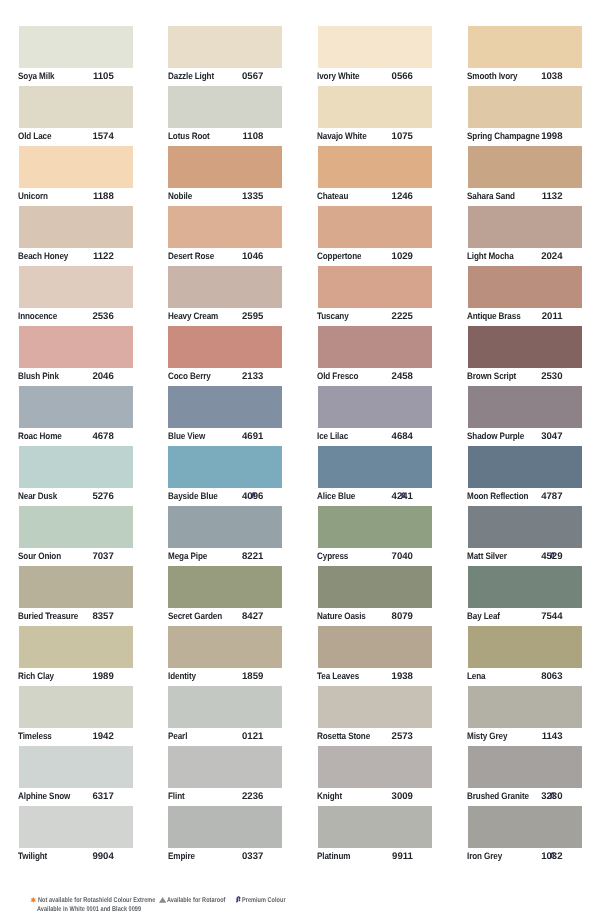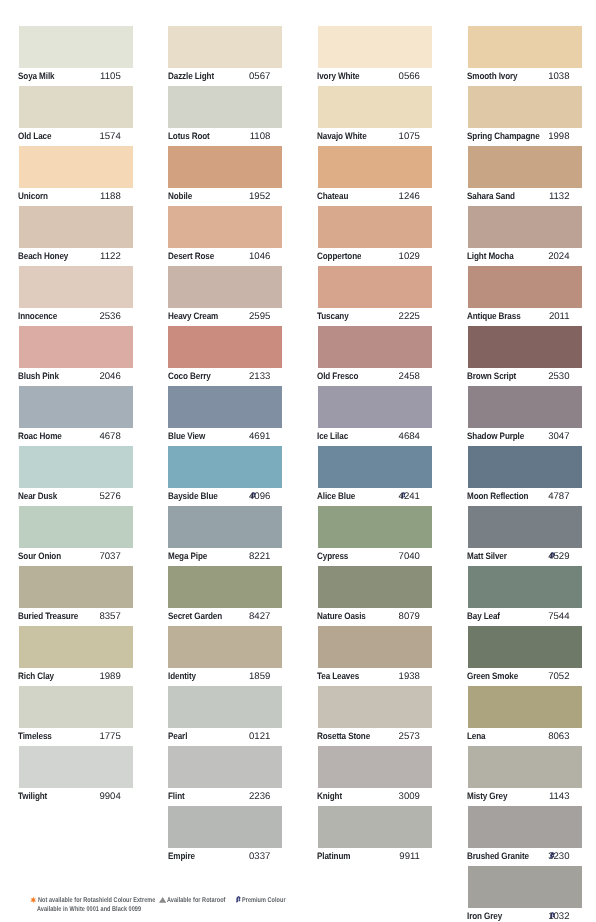--- a/index.html
+++ b/index.html
@@ -10,21 +10,21 @@
     -webkit-font-smoothing:antialiased;
     text-rendering:geometricPrecision;
   }
   #page{position:relative;width:596px;height:922px;overflow:hidden;background:#fff;}
   .col{position:absolute;top:25.9px;width:114.0px;}
   .sw{position:relative;height:60px;}
   .chip{position:absolute;left:0;top:0;width:114.0px;height:41.9px;}
   .lbl{position:absolute;left:-0.8px;top:44.1px;font-size:9.3px;font-weight:700;color:#23262b;
        white-space:nowrap;line-height:12px;letter-spacing:-0.123px;
        transform:scaleX(0.872) translateZ(0);transform-origin:left top;}
-  .code{position:absolute;right:12px;top:44.9px;font-size:9.6px;font-weight:400;color:#23262b;
+  .code{position:absolute;right:19px;top:44.9px;font-size:9.6px;font-weight:700;color:#23262b;
        white-space:nowrap;line-height:12px;transform:scaleX(1.0) translateZ(0);transform-origin:right top;}
   .mk{position:absolute;top:45.2px;width:4.4px;height:8.2px;}
   .mk svg{display:block;}
   #legend{position:absolute;left:0;top:890px;width:596px;}
   .lgitem{position:absolute;white-space:nowrap;}
   .lgicon{position:absolute;left:0;top:0;}
   .lgicon svg{display:block;}
   .lgtxt{position:absolute;white-space:nowrap;font-size:6.95px;color:#5d6165;
          font-weight:700;line-height:8px;letter-spacing:0.046px;transform:scaleX(0.799) translateZ(0);transform-origin:left top;}
 </style>
@@ -97,21 +97,27 @@
         <div class="sw">
     <div class="chip" style="background: rgb(201, 195, 163);"></div>
     <div class="lbl">Rich Clay</div>
 
     <div class="code">1989</div>
   </div>
         <div class="sw">
     <div class="chip" style="background: rgb(210, 212, 200);"></div>
     <div class="lbl">Timeless</div>
 
-    <div class="code">1775</div>
+    <div class="code">1942</div>
+  </div>
+        <div class="sw">
+    <div class="chip" style="background: rgb(207, 213, 210);"></div>
+    <div class="lbl">Alphine Snow</div>
+
+    <div class="code">6317</div>
   </div>
         <div class="sw">
     <div class="chip" style="background: rgb(210, 212, 210);"></div>
     <div class="lbl">Twilight</div>
 
     <div class="code">9904</div>
   </div>
       </div>
       <div class="col" style="left: 168.35px;">
         <div class="sw">
@@ -123,21 +129,21 @@
         <div class="sw">
     <div class="chip" style="background: rgb(210, 212, 201);"></div>
     <div class="lbl">Lotus Root</div>
 
     <div class="code">1108</div>
   </div>
         <div class="sw">
     <div class="chip" style="background: rgb(210, 162, 128);"></div>
     <div class="lbl">Nobile</div>
 
-    <div class="code">1952</div>
+    <div class="code">1335</div>
   </div>
         <div class="sw">
     <div class="chip" style="background: rgb(219, 176, 148);"></div>
     <div class="lbl">Desert Rose</div>
 
     <div class="code">1046</div>
   </div>
         <div class="sw">
     <div class="chip" style="background: rgb(200, 180, 168);"></div>
     <div class="lbl">Heavy Cream</div>
@@ -359,26 +365,20 @@
               </g>
             </svg>
           </div>
     <div class="code">4529</div>
   </div>
         <div class="sw">
     <div class="chip" style="background: rgb(115, 133, 122);"></div>
     <div class="lbl">Bay Leaf</div>
 
     <div class="code">7544</div>
-  </div>
-        <div class="sw">
-    <div class="chip" style="background: rgb(111, 121, 104);"></div>
-    <div class="lbl">Green Smoke</div>
-
-    <div class="code">7052</div>
   </div>
         <div class="sw">
     <div class="chip" style="background: rgb(171, 164, 126);"></div>
     <div class="lbl">Lena</div>
 
     <div class="code">8063</div>
   </div>
         <div class="sw">
     <div class="chip" style="background: rgb(179, 176, 166);"></div>
     <div class="lbl">Misty Grey</div>

